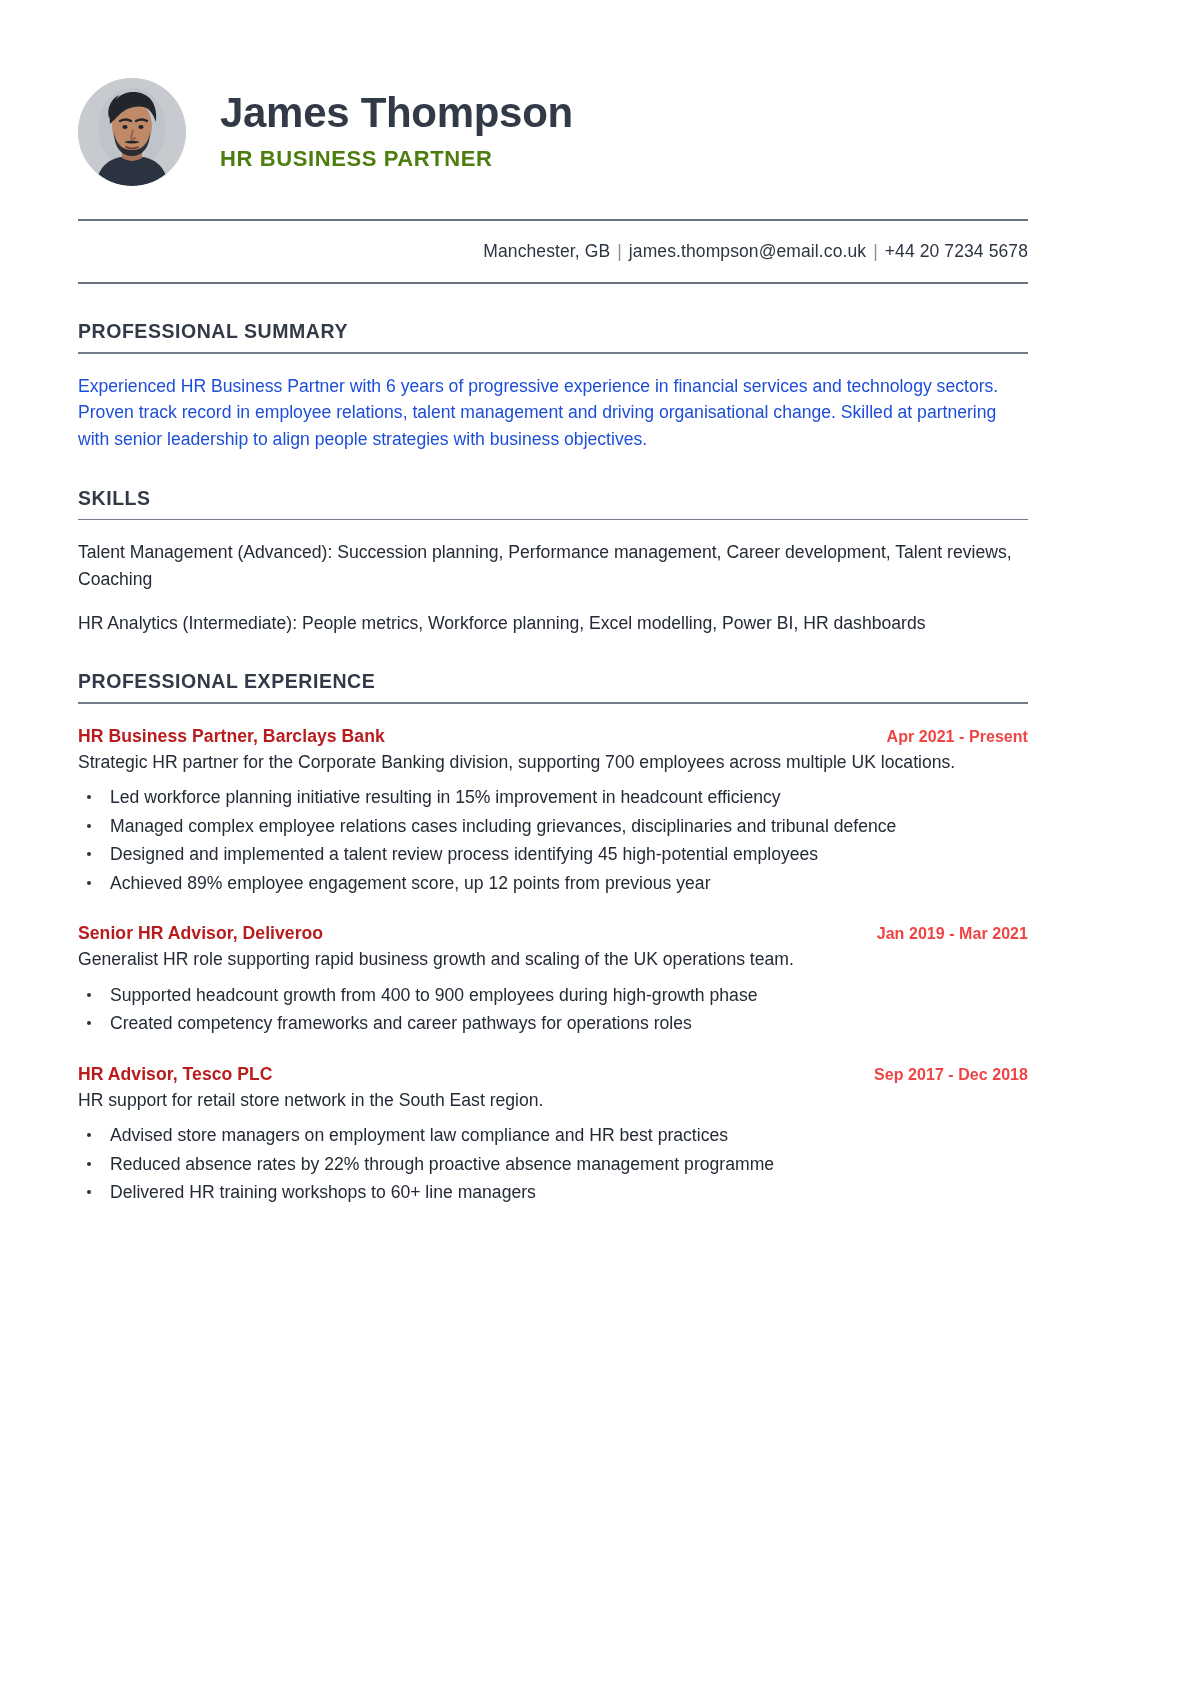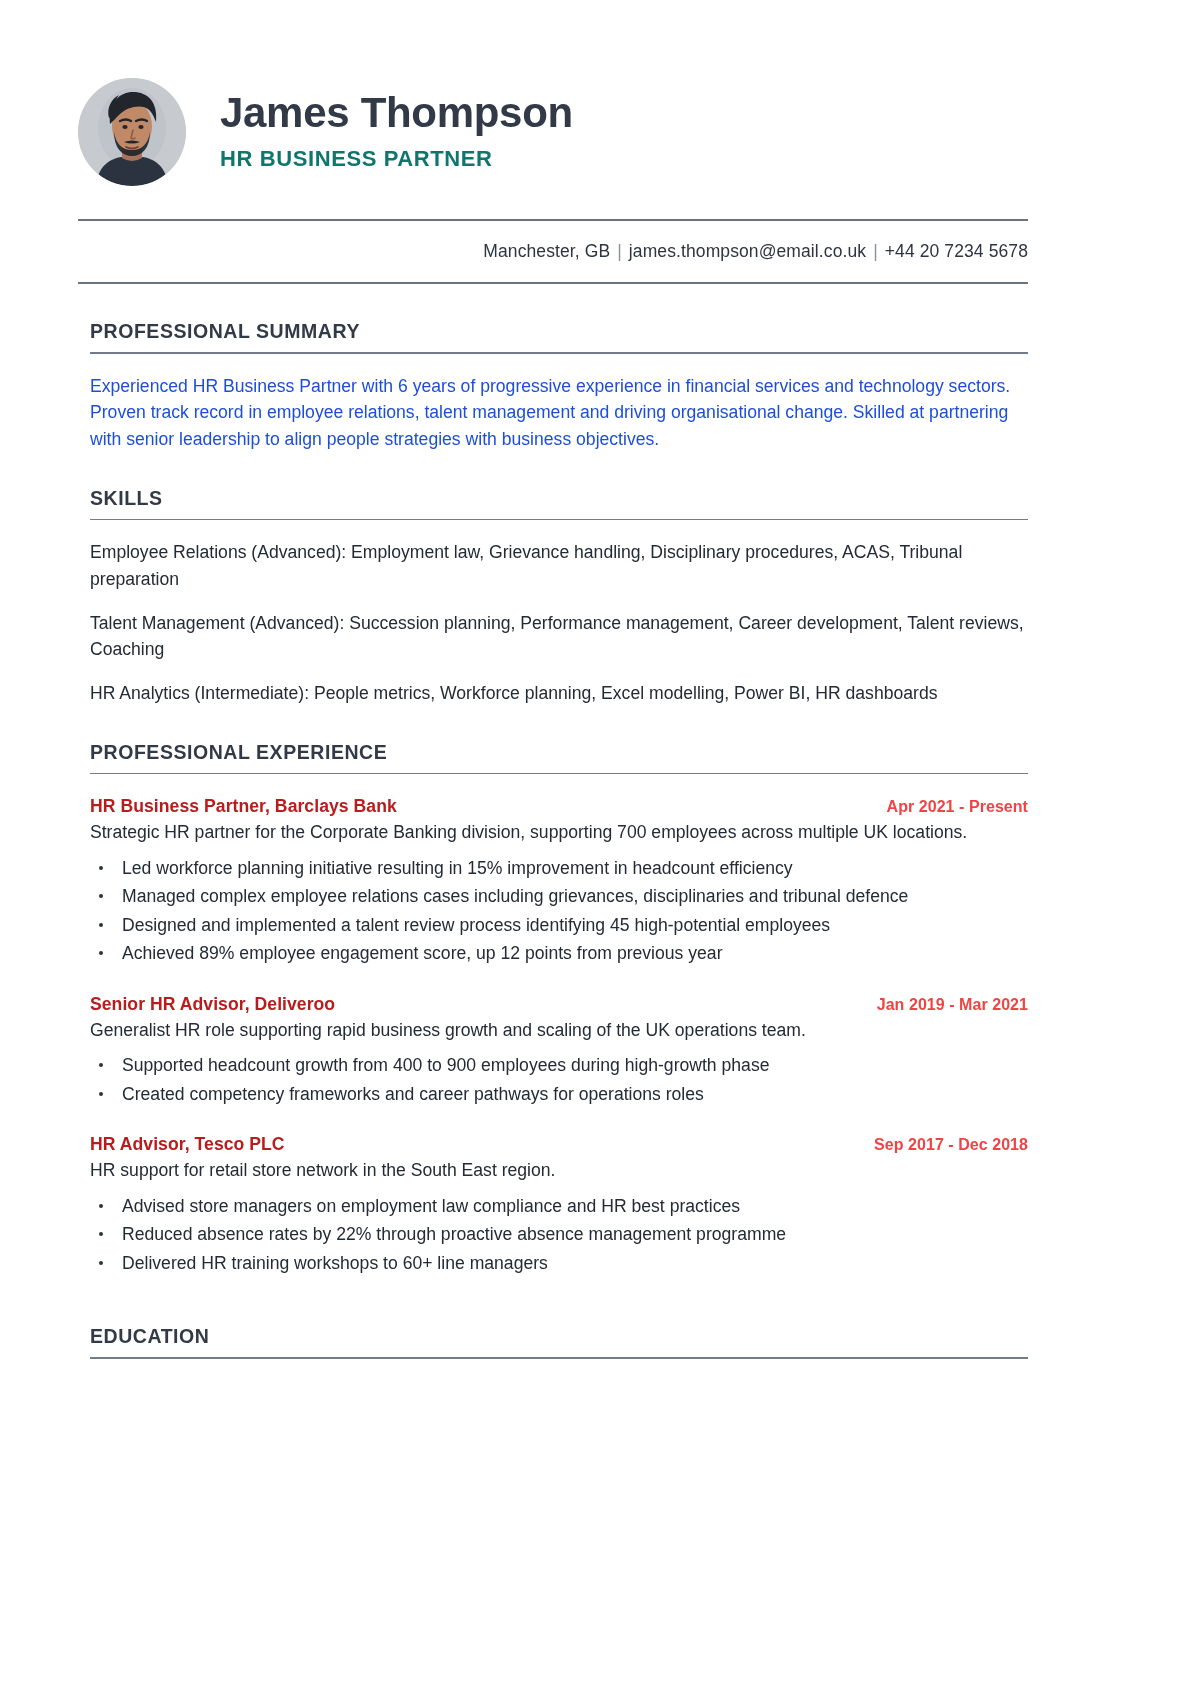--- a/index.html
+++ b/index.html
@@ -53,21 +53,21 @@
     letter-spacing: -0.3px;
     color: #323a47;
     line-height: 1.08;
   }
 
   .jobtitle {
     margin-top: 11px;
     font-size: 22px;
     font-weight: bold;
     letter-spacing: 0.6px;
-    color: #0f766e;
+    color: #4d7c0f;
   }
 
   .rule {
     height: 2px;
     background: #6b7280;
     width: 100%;
   }
 
   .rule-thin {
     height: 1.5px;
@@ -84,21 +84,21 @@
     padding: 20px 0 20px;
     letter-spacing: 0.1px;
   }
   .contact .sep {
     color: #8a919c;
     padding: 0 7px;
     font-weight: 300;
   }
 
   
-  .section { margin-top: 34px; margin-left: 12px; }
+  .section { margin-top: 34px; }
   .section.first { margin-top: 36px; }
 
   .section-title {
     font-size: 19.5px;
     font-weight: bold;
     letter-spacing: 0.55px;
     color: #323a47;
     margin-bottom: 9px;
   }
 
@@ -238,21 +238,20 @@
       <div class="rule-thin"></div>
       <div class="section-body">
         <p class="paragraph">Experienced HR Business Partner with 6 years of progressive experience in financial services and technology sectors. Proven track record in employee relations, talent management and driving organisational change. Skilled at partnering with senior leadership to align people strategies with business objectives.</p>
       </div>
     </div>
 
     <div class="section">
       <div class="section-title">SKILLS</div>
       <div class="rule-thin"></div>
       <div class="section-body">
-        <div class="skill-line">Employee Relations (Advanced): Employment law, Grievance handling, Disciplinary procedures, ACAS, Tribunal preparation</div>
         <div class="skill-line">Talent Management (Advanced): Succession planning, Performance management, Career development, Talent reviews, Coaching</div>
         <div class="skill-line">HR Analytics (Intermediate): People metrics, Workforce planning, Excel modelling, Power BI, HR dashboards</div>
       </div>
     </div>
 
     <div class="section">
       <div class="section-title">PROFESSIONAL EXPERIENCE</div>
       <div class="rule-thin"></div>
 
       <div class="job first">
@@ -288,19 +287,15 @@
         </div>
         <div class="job-summary">HR support for retail store network in the South East region.</div>
         <ul class="bullets">
           <li>Advised store managers on employment law compliance and HR best practices</li>
           <li>Reduced absence rates by 22% through proactive absence management programme</li>
           <li>Delivered HR training workshops to 60+ line managers</li>
         </ul>
       </div>
     </div>
 
-    <div class="section edu-section">
-      <div class="section-title">EDUCATION</div>
-      <div class="rule-thin"></div>
-    </div>
 
   </div>
 </div>
 
 </body></html>

